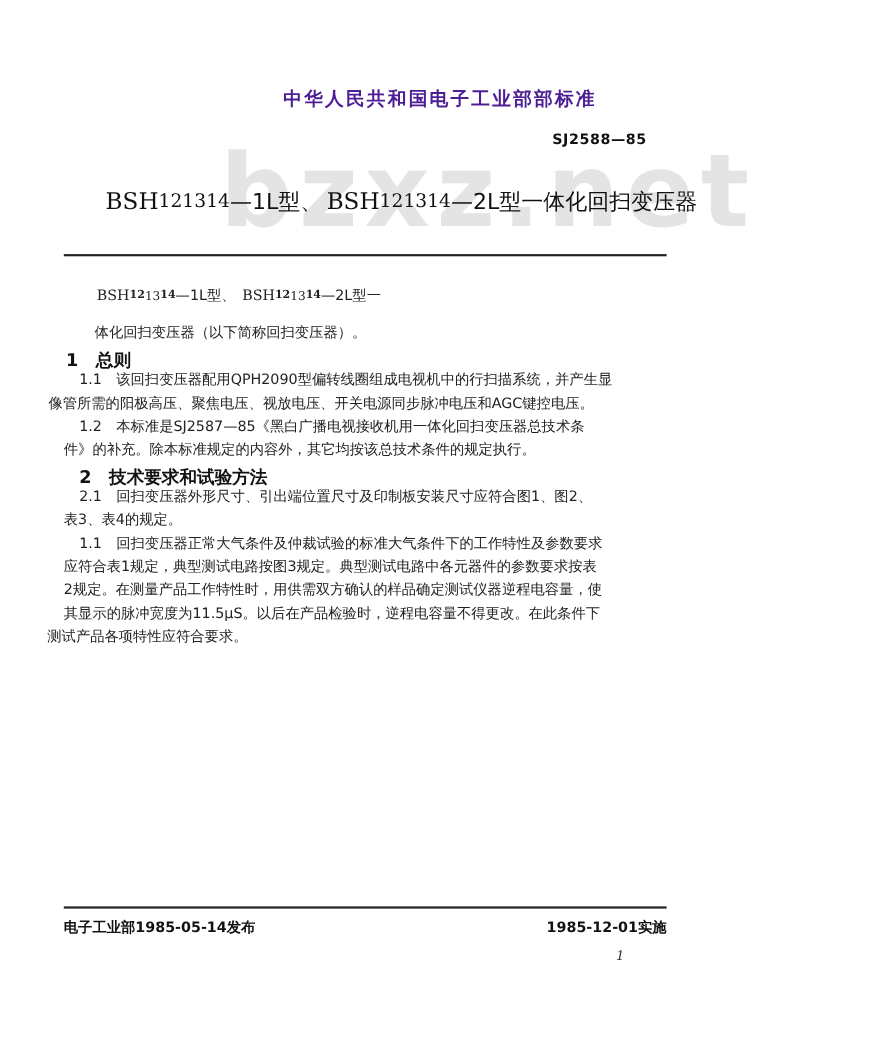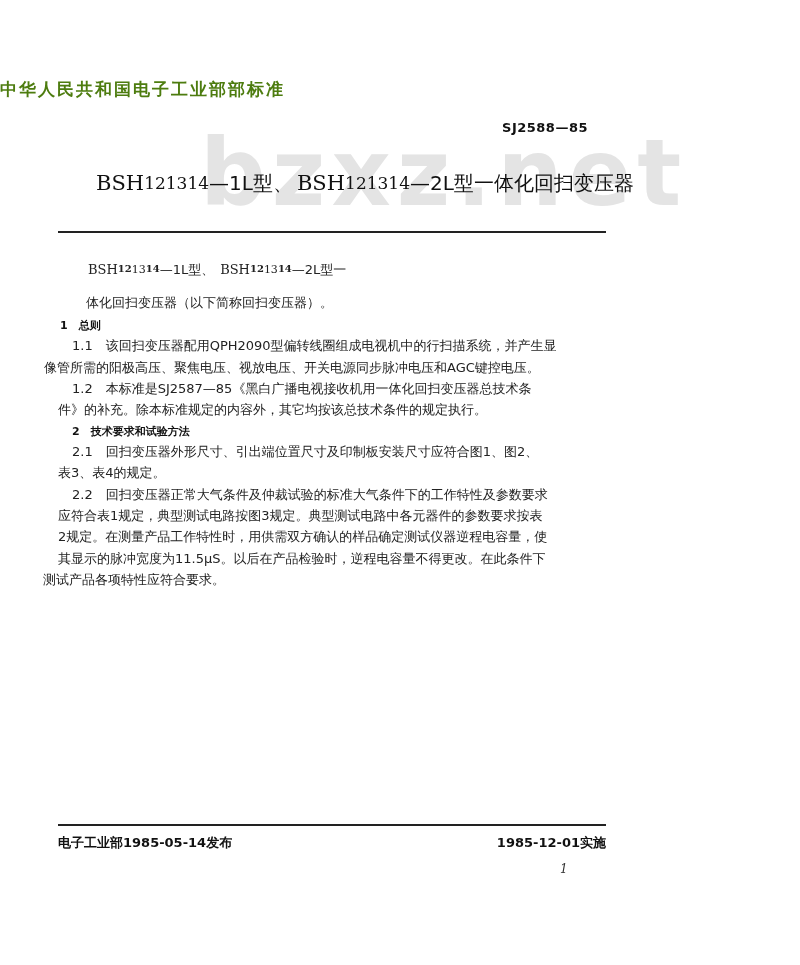--- a/index.html
+++ b/index.html
@@ -9,23 +9,23 @@
     color: #1a1a1a;
   }
   .abs { position: absolute; }
   .watermark {
     position: absolute; left: 200px; top: 128px;
     font-family: "DejaVu Sans", "Liberation Sans", sans-serif;
     font-weight: bold; font-size: 92px; letter-spacing: 6px;
     color: #e4e4e4; line-height: 1; z-index: 0; white-space: nowrap;
   }
   .org-title {
-    left: 0; width: 800px; top: 78px; 
+    left: 0; width: 800px; top: 78px; text-align: center;
     font-family: "DejaVu Sans", sans-serif; font-weight: bold;
-    font-size: 17px; letter-spacing: 2px; color: #4d7c0f;
+    font-size: 17px; letter-spacing: 2px; color: #4c1d95;
   }
   .std-no {
     right: 212px; top: 120px; font-family: "DejaVu Sans", sans-serif;
     font-weight: bold; font-size: 13px; letter-spacing: 0.5px; color: #111;
   }
   .title-line {
     left: 96px; top: 150px; height: 66px; display: flex; align-items: center;
     font-size: 21px; color: #111; white-space: nowrap; z-index: 2;
   }
   .stack { display: inline-flex; align-items: center; line-height: 1; }
@@ -35,21 +35,21 @@
   .title-line .cjk { font-family: "DejaVu Sans", sans-serif; font-size: 20px; }
   .rule-top { left: 58px; top: 231px; width: 548px; height: 2px; background: #222; }
   .body-text {
     font-family: "DejaVu Sans", sans-serif; font-size: 13px; color: #222;
     white-space: nowrap; line-height: 1;
   }
   .para-intro { left: 84px; top: 248px; display: flex; align-items: center; height: 42px; }
   .para-intro .stack .sup, .para-intro .stack .sub { font-size: 10px; font-weight: bold; font-family: "DejaVu Serif", serif; }
   .para-intro .stack .mid { font-size: 11px; font-family: "DejaVu Serif", serif; margin: 1px 0;}
   .para-intro .model { font-family: "DejaVu Serif", serif; font-size: 13px; }
-  .heading { font-weight: bold; font-family: "DejaVu Sans", sans-serif; font-size: 11px; color: #111; }
+  .heading { font-weight: bold; font-family: "DejaVu Sans", sans-serif; font-size: 16px; color: #111; }
   .rule-bottom { left: 58px; top: 824px; width: 548px; height: 2px; background: #222; }
   .footer { font-family: "DejaVu Sans", sans-serif; font-weight: bold; font-size: 13px; color: #111; }
   .page-no { font-family: "DejaVu Serif", serif; font-style: italic; font-size: 12px; color: #333; }
 </style>
 </head>
 <body>
 
 <div class="watermark">bzxz.net</div>
 
 <div class="abs org-title">中华人民共和国电子工业部部标准</div>
@@ -95,21 +95,21 @@
 
 <div class="abs heading" style="left:60px; top:318px;">1　总则</div>
 <div class="abs body-text" style="left:72px; top:339px;">1.1　该回扫变压器配用QPH2090型偏转线圈组成电视机中的行扫描系统，并产生显</div>
 <div class="abs body-text" style="left:44px; top:361px;text-align:right;">像管所需的阳极高压、聚焦电压、视放电压、开关电源同步脉冲电压和AGC键控电压。</div>
 <div class="abs body-text" style="left:72px; top:382px;">1.2　本标准是SJ2587—85《黑白广播电视接收机用一体化回扫变压器总技术条</div>
 <div class="abs body-text" style="left:58px; top:403px;">件》的补充。除本标准规定的内容外，其它均按该总技术条件的规定执行。</div>
 
 <div class="abs heading" style="left:72px; top:424px;">2　技术要求和试验方法</div>
 <div class="abs body-text" style="left:72px; top:445px;">2.1　回扫变压器外形尺寸、引出端位置尺寸及印制板安装尺寸应符合图1、图2、</div>
 <div class="abs body-text" style="left:58px; top:466px;">表3、表4的规定。</div>
-<div class="abs body-text" style="left:72px; top:488px;">2.2　回扫变压器正常大气条件及仲裁试验的标准大气条件下的工作特性及参数要求</div>
+<div class="abs body-text" style="left:72px; top:488px;">1.1　回扫变压器正常大气条件及仲裁试验的标准大气条件下的工作特性及参数要求</div>
 <div class="abs body-text" style="left:58px; top:509px;">应符合表1规定，典型测试电路按图3规定。典型测试电路中各元器件的参数要求按表</div>
 <div class="abs body-text" style="left:58px; top:530px;">2规定。在测量产品工作特性时，用供需双方确认的样品确定测试仪器逆程电容量，使</div>
 <div class="abs body-text" style="left:58px; top:552px;">其显示的脉冲宽度为11.5μS。以后在产品检验时，逆程电容量不得更改。在此条件下</div>
 <div class="abs body-text" style="left:43px; top:573px;">测试产品各项特性应符合要求。</div>
 
 <div class="abs rule-bottom"></div>
 <div class="abs footer" style="left:58px; top:834px;">电子工业部1985-05-14发布</div>
 <div class="abs footer" style="right:194px; top:834px;">1985-12-01实施</div>
 <div class="abs page-no" style="left:560px; top:862px;">1</div>
 

